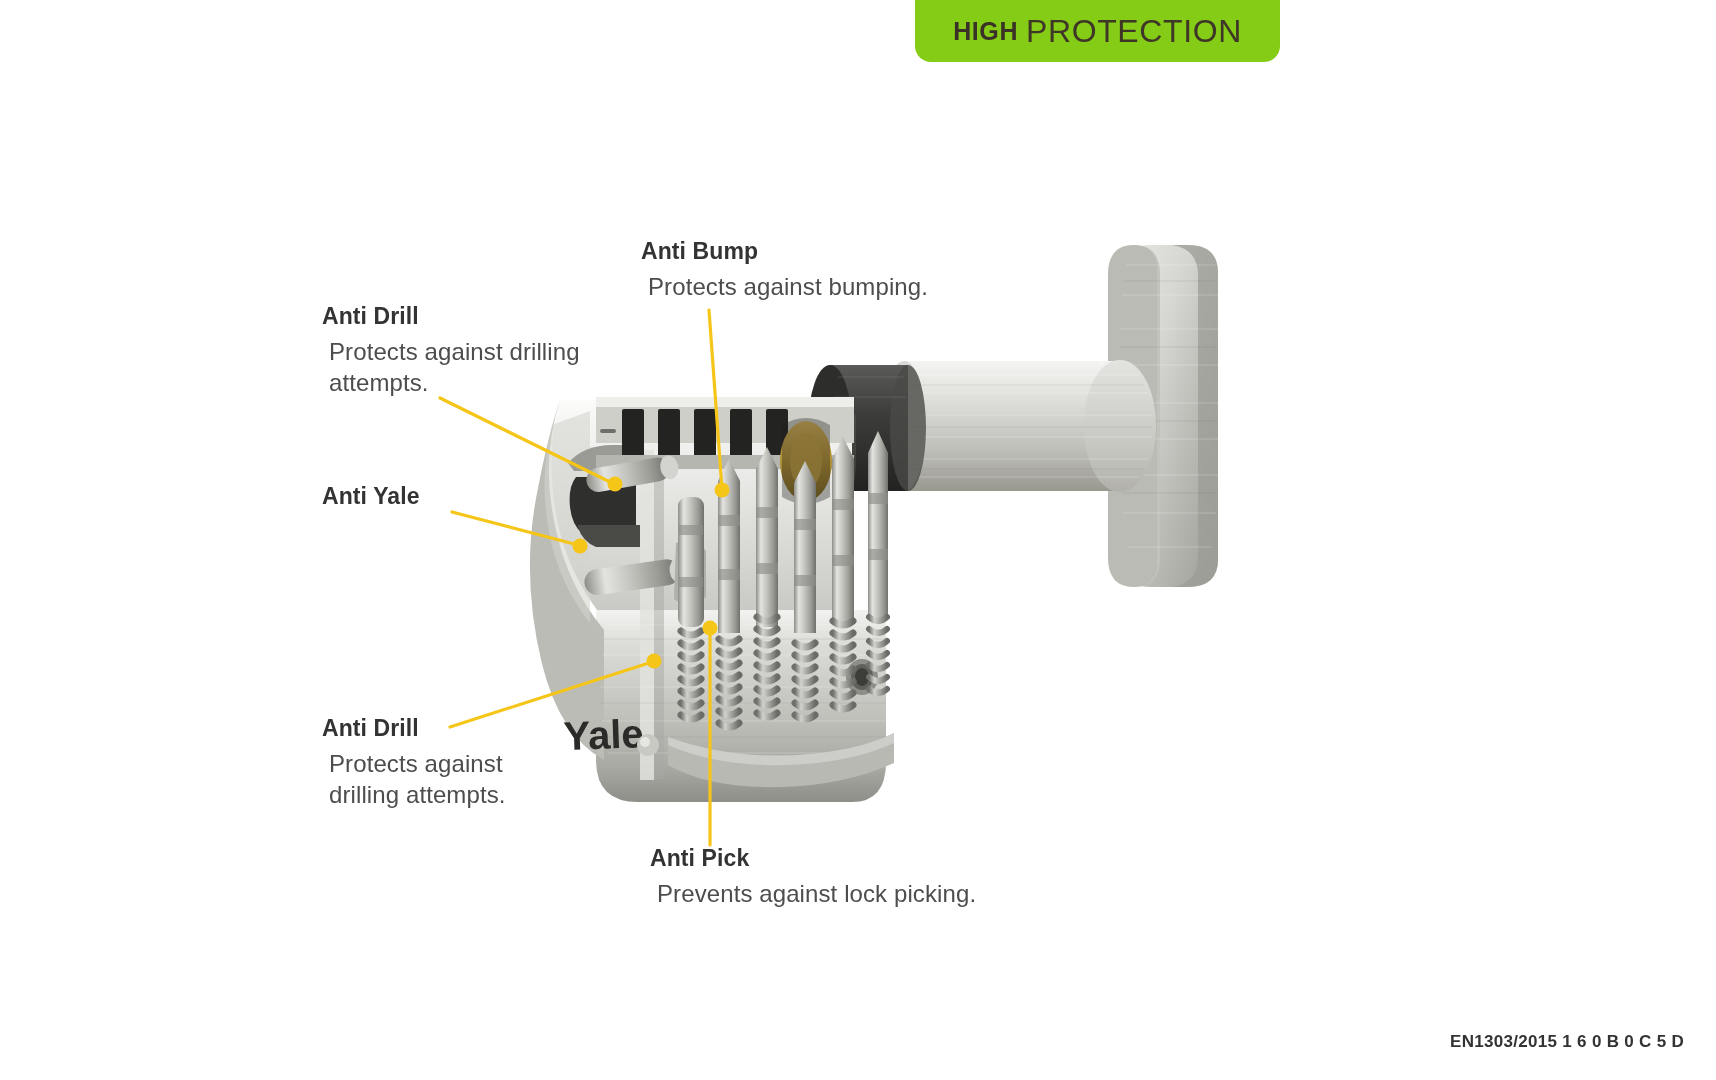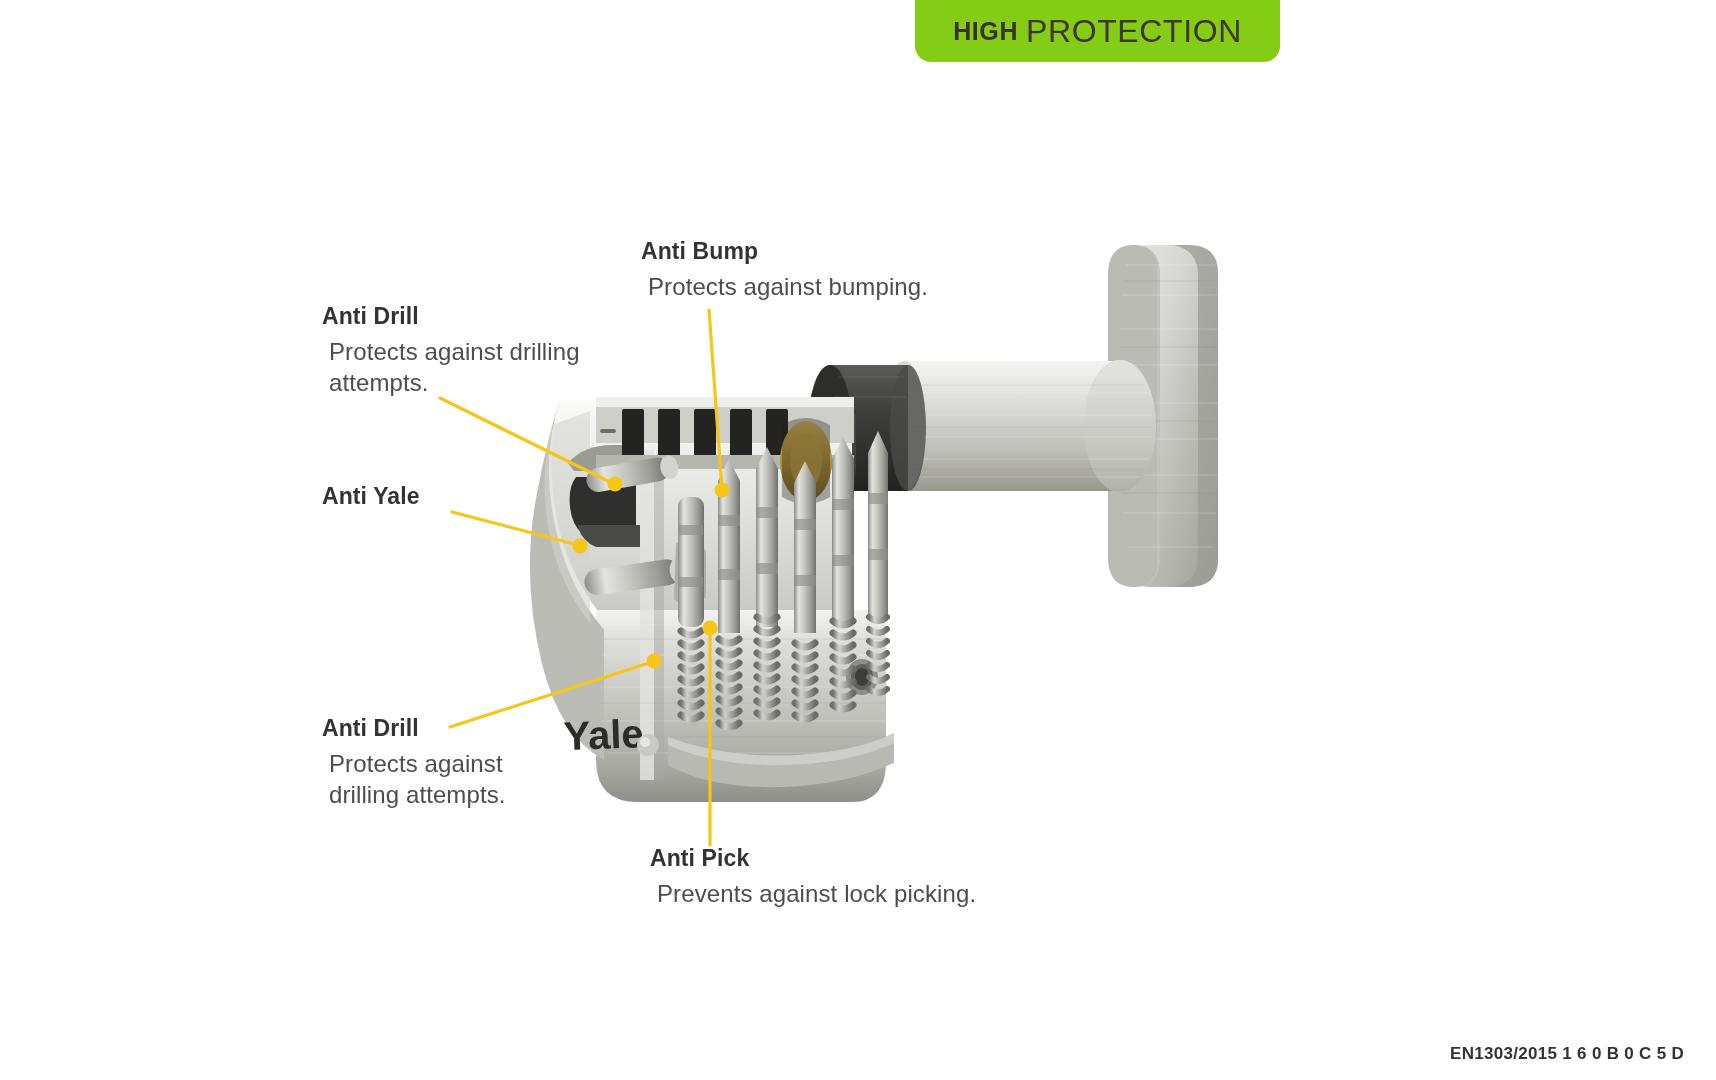--- a/index.html
+++ b/index.html
@@ -36,21 +36,21 @@
     line-height:1.28;margin:7px;letter-spacing:.1px;
   }
   .co-antidrill-top{left:322px;top:303px;width:300px;}
   .co-antipull{left:322px;top:483px;width:200px;}
   .co-antidrill-bot{left:322px;top:715px;width:240px;}
   .co-antibump{left:641px;top:238px;width:340px;}
   .co-antipick{left:650px;top:845px;width:380px;}
 
   
   .footer-code{
-    position:absolute;right:32px;bottom:16px;
+    position:absolute;right:32px;bottom:28px;
     font-weight:bold;font-size:17px;color:#333333;letter-spacing:.3px;
   }
 
   
   .leaders{position:absolute;inset:0;width:1716px;height:1080px;pointer-events:none;}
 
   
   .product{position:absolute;left:500px;top:225px;width:820px;height:600px;}
   .product svg{display:block;}
 </style>

